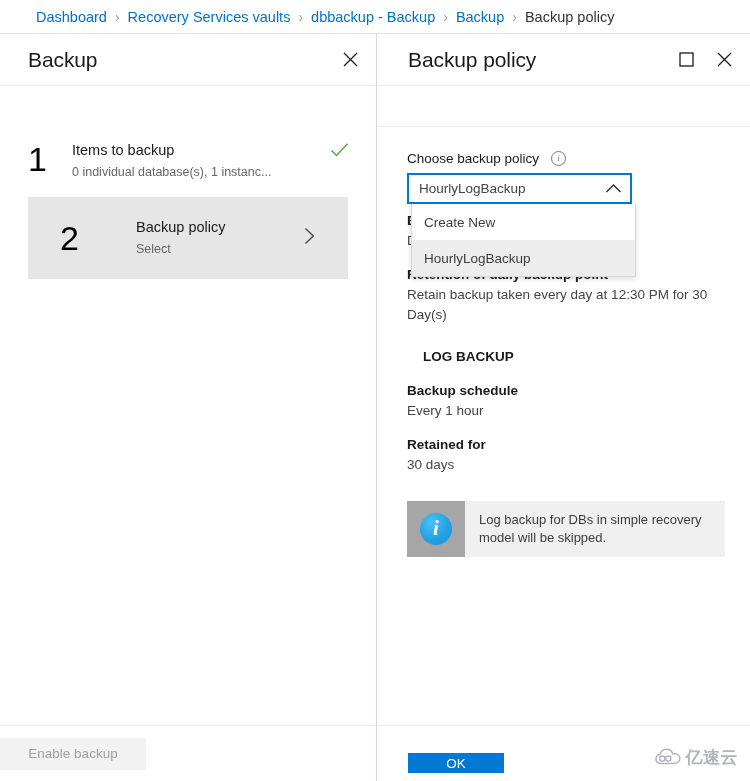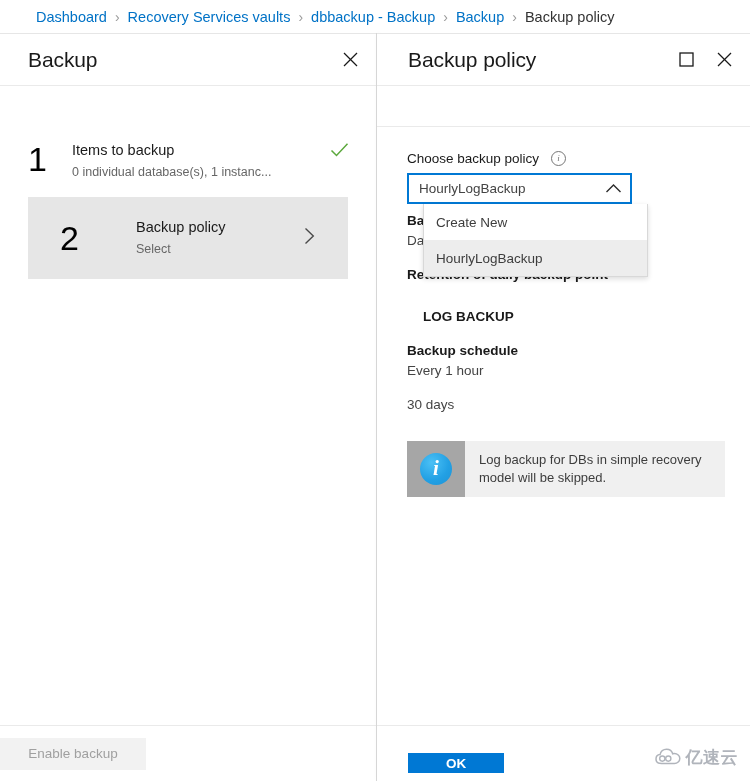--- a/index.html
+++ b/index.html
@@ -229,21 +229,21 @@
     text-overflow: ellipsis;
   }
   #policy-chevron {
     flex: 0 0 auto;
     display: flex;
     align-items: center;
     color: #2b2b2b;
   }
   #policy-options {
     position: absolute;
-    left: 16px; top: 31px;
+    left: 4px; top: 31px;
     width: 225px;
     background: #ffffff;
     border: 1px solid #d8d8d8;
     border-top: none;
     box-shadow: 0 2px 5px rgba(0,0,0,0.14);
     box-sizing: border-box;
     z-index: 20;
   }
   .dd-option {
     height: 36px;
@@ -352,21 +352,21 @@
     min-width: 146px;
     padding: 0 16px;
     cursor: default;
   }
   .btn-primary {
     background: #0078d4;
     color: #ffffff;
     height: 20px;
     min-width: 96px;
     padding: 0 16px;
-    font-weight: bold;
+    font-weight: normal;
     margin-top: 19px;
   }
 
   
   #watermark {
     position: absolute;
     right: 12px; bottom: 12px;
     display: flex;
     align-items: center;
     gap: 5px;
@@ -495,32 +495,34 @@
 
     <div id="policy-details">
 
       <div class="detail-group">
         <div class="detail-head">Backup Frequency</div>
         <div class="detail-value">Daily at 12:30 PM UTC</div>
       </div>
 
       <div class="detail-group">
         <div class="detail-head">Retention of daily backup point</div>
+        <div class="detail-value">Retain backup taken every day at 12:30 PM for 30 Day(s)</div>
       </div>
 
       <div class="detail-group">
         <div class="detail-head section">LOG BACKUP</div>
       </div>
 
       <div class="detail-group">
         <div class="detail-head">Backup schedule</div>
         <div class="detail-value">Every 1 hour</div>
       </div>
 
       <div class="detail-group">
+        <div class="detail-head">Retained for</div>
         <div class="detail-value">30 days</div>
       </div>
 
     </div>
 
     <div id="info-notice">
       <div id="info-notice-icon">
         <span class="info-circle">i</span>
       </div>
       <div id="info-notice-text">Log backup for DBs in simple recovery model will be skipped.</div>

